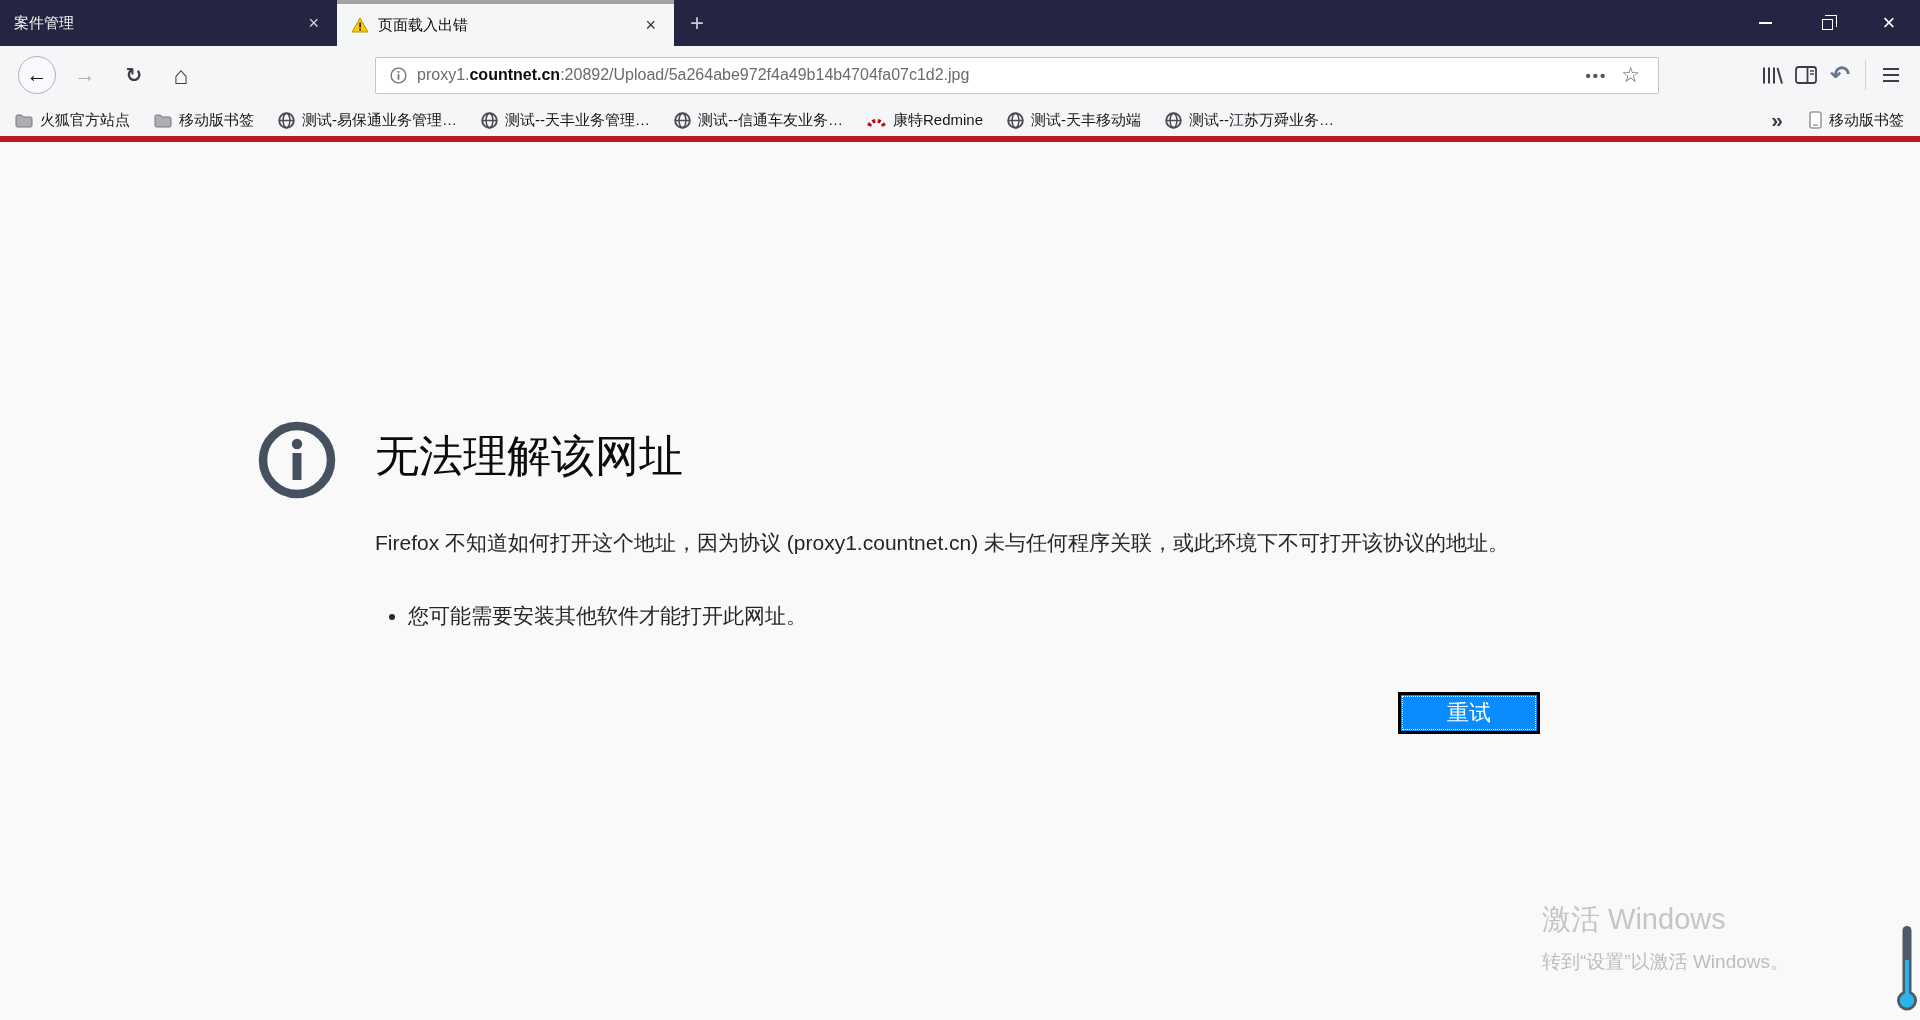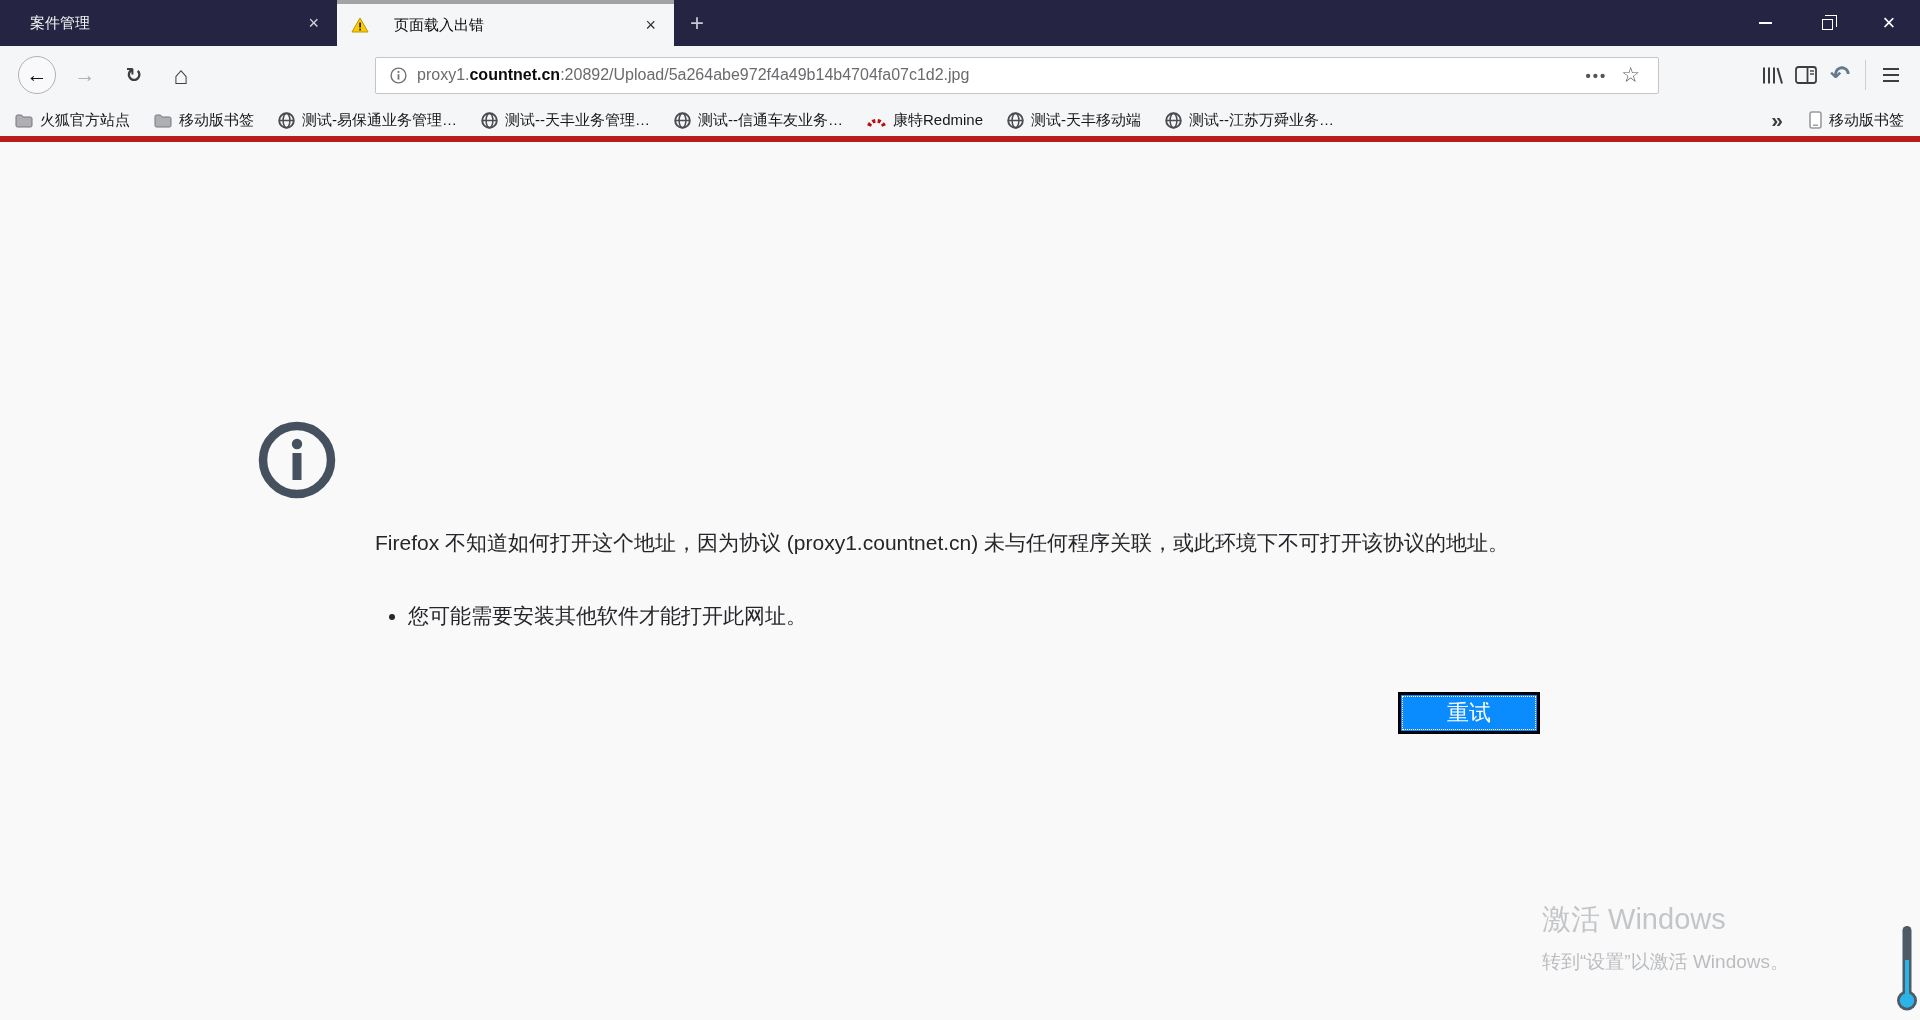--- a/index.html
+++ b/index.html
@@ -5,21 +5,21 @@
   * { margin:0; padding:0; box-sizing:border-box; }
   html,body { width:1920px; height:1020px; overflow:hidden;
     font-family:"Liberation Sans","DejaVu Sans",sans-serif; background:#f9f9fa; }
 
   
   .titlebar { height:46px; background:#252442; display:flex; align-items:stretch; }
   .tab { width:337px; display:flex; align-items:center; padding:0 12px 0 14px;
          font-size:15px; position:relative; cursor:default; }
   .tab-inactive { color:#f4f4f6; }
   .tab-active { background:#f5f6f7; color:#0c0c0d; border-top:4px solid #a3a3a3; }
-  .tab-title { flex:1; white-space:nowrap; overflow:hidden; text-overflow:ellipsis;margin-left:16px; }
+  .tab-title { flex:1; white-space:nowrap; overflow:hidden; text-overflow:ellipsis; }
   .tab-close { font-size:18px; line-height:1; padding:2px 6px; color:inherit; opacity:.85; }
   .warn-ic { margin-right:9px; display:inline-flex; }
   .newtab { width:46px; display:flex; align-items:center; justify-content:center;
             color:#c9c9d4; font-size:24px; font-weight:400; }
   .tb-spacer { flex:1; }
   .winctl { width:62px; display:flex; align-items:center; justify-content:center; color:#fff; }
   .min-bar { width:13px; height:2px; background:#fff; }
   .restore-box { width:11px; height:11px; border:1.5px solid #fff; position:relative; margin:3px 0 0 0; background:#252442;}
   .restore-box::before { content:""; position:absolute; left:2px; top:-5px; width:11px; height:11px;
       border:1.5px solid #fff; border-bottom:none; border-left:none; }
@@ -246,20 +246,21 @@
 </div>
 
 <div class="content">
   <div class="err-icon">
     <svg width="80" height="80" viewBox="0 0 80 80">
       <circle cx="40" cy="40" r="34" fill="none" stroke="#45515f" stroke-width="8.5"></circle>
       <rect x="35.5" y="33" width="9" height="27" fill="#45515f"></rect>
       <circle cx="40" cy="24" r="5.2" fill="#45515f"></circle>
     </svg>
   </div>
+  <h1 class="err-title">无法理解该网址</h1>
   <p class="err-desc">Firefox 不知道如何打开这个地址，因为协议 (proxy1.countnet.cn) 未与任何程序关联，或此环境下不可打开该协议的地址。</p>
   <ul class="err-list">
     <li>您可能需要安装其他软件才能打开此网址。</li>
   </ul>
   <button class="retry">重试</button>
 
   <div class="watermark">
     <div class="wm1">激活 Windows</div>
     <div class="wm2">转到“设置”以激活 Windows。</div>
   </div>

